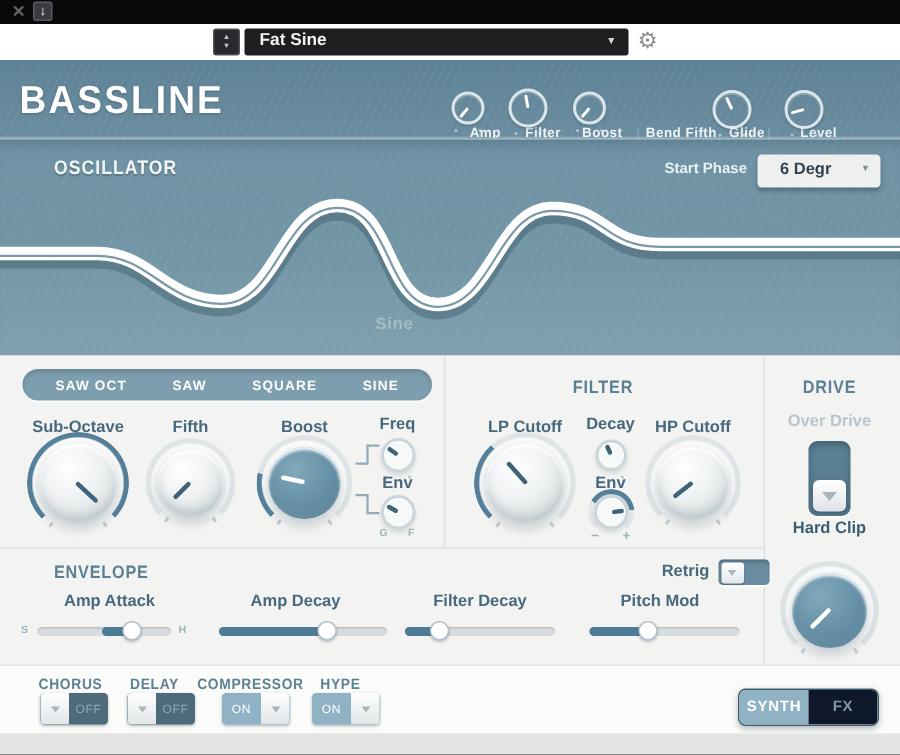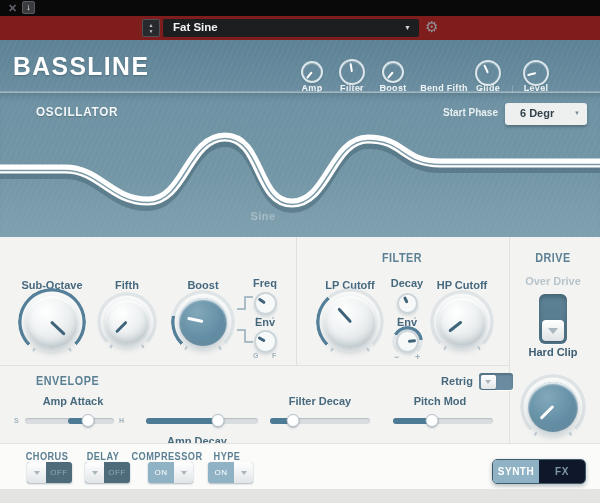--- a/index.html
+++ b/index.html
@@ -6,34 +6,34 @@
   *{box-sizing:border-box;font-family:"Liberation Sans",sans-serif;}
   .app{position:relative;width:600px;height:503px;overflow:hidden;background:#e4e4e3;}
 
   
   .titlebar{position:absolute;left:0;top:0;width:600px;height:16px;background:#09090a;}
   .titlebar .wtitle{position:absolute;left:0;top:1px;width:100%;text-align:center;font-size:11px;font-weight:700;color:#e9e9ea;}
   .icon-close{position:absolute;left:6px;top:2px;width:13px;height:12px;color:#63646a;font-size:11px;font-weight:700;line-height:12px;text-align:center;}
   .icon-dl{position:absolute;left:22px;top:1px;width:13px;height:13px;background:#3a3b3f;border:1px solid #5a5b60;border-radius:2px;color:#fff;font-size:9px;line-height:11px;text-align:center;font-weight:700;}
 
   
-  .menubar{position:absolute;left:0;top:16px;width:600px;height:24px;background:#7f1d1d;}
+  .menubar{position:absolute;left:0;top:16px;width:600px;height:24px;background:#ffffff;}
   .spinner{position:absolute;left:142px;top:3px;width:18px;height:18px;background:#28292c;border:1px solid #515257;border-radius:2px;display:flex;flex-direction:column;align-items:center;justify-content:center;gap:1px;color:#c7c8cc;font-size:5px;line-height:5px;}
   .presetbox{position:absolute;left:163px;top:3px;width:256px;height:18px;background:#1d1e20;border-radius:2px;}
   .presetbox .pname{position:absolute;left:10px;top:2px;font-size:11.5px;font-weight:700;color:#f2f2f2;}
   .presetbox .caret{position:absolute;right:8px;top:5px;font-size:7px;color:#d5d5d8;}
   .gear{position:absolute;left:425px;top:2px;font-size:15px;color:#909095;}
 
   
   .hdr{position:absolute;left:0;top:40px;width:600px;height:52px;
     background:repeating-linear-gradient(115deg,rgba(255,255,255,0.04) 0 1px,transparent 1px 5px),linear-gradient(180deg,#5e8295,#6a8ea0);
     border-bottom:1px solid rgba(255,255,255,0.28);}
   .logo{position:absolute;left:13px;top:11px;font-size:26px;font-weight:800;letter-spacing:1.5px;color:#fff;transform:scaleX(0.95);transform-origin:left;text-shadow:0 1px 2px rgba(30,50,60,0.35);}
   .vel{position:absolute;left:190px;top:56px;width:57px;text-align:right;font-size:7.5px;font-weight:700;letter-spacing:0.8px;color:rgba(255,255,255,0.38);line-height:9.5px;}
-  .hlabel{position:absolute;top:43px;font-size:9px;font-weight:700;color:#eef4f6;text-align:center;letter-spacing:0.3px;}
+  .hlabel{position:absolute;top:43px;font-size:9px;font-weight:700;color:#eef4f6;text-align:right;letter-spacing:0.3px;}
   .hdiv{position:absolute;top:45px;width:1px;height:42px;background:rgba(255,255,255,0.18);}
   .bendval{position:absolute;left:418px;top:64px;width:38px;text-align:center;font-size:13px;font-weight:700;color:#fff;}
   .bendcaret{position:absolute;left:452px;top:68px;font-size:6px;color:rgba(255,255,255,0.65);}
   .air{position:absolute;left:556px;top:58px;font-size:19px;font-weight:700;letter-spacing:2px;color:rgba(255,255,255,0.28);}
 
   
   .hknob{position:absolute;}
   .hknob .hring{position:absolute;inset:0;border-radius:50%;border:2px solid rgba(240,246,248,0.85);box-shadow:0 1px 2px rgba(30,50,60,0.25), inset 0 1px 1px rgba(255,255,255,0.3);}
   .hknob .rot{position:absolute;inset:0;transform:rotate(var(--rot));}
   .hknob .ptr{position:absolute;left:calc(50% - 1px);top:14%;width:2px;height:36%;border-radius:2px;background:#fff;}
@@ -209,20 +209,26 @@
       <span class="caret">▼</span>
     </div>
     <div class="wavename">Sine</div>
   </div>
 
   <div class="panel">
     <div class="vline1"></div>
     <div class="vline2"></div>
     <div class="hline"></div>
 
+    <div class="pill">
+      <span class="tab">SAW OCT</span>
+      <span class="tab">SAW</span>
+      <span class="tab">SQUARE</span>
+      <span class="tab">SINE</span>
+    </div>
 
     <div class="klabel" style="left:2px;top:42px;width:100px;">Sub-Octave</div>
     <div class="knob" style="--x:52px;--y:85px;--d:52px;--rot:133deg;--ring:conic-gradient(from -135deg,#55809a 0deg 268deg,transparent 268deg);">
       <div class="ring"></div>
         <div class="face"></div>
         <div class="rot">
           <div class="ptr"></div>
         </div>
       <div class="tick" style="--tr:-147deg;--d:52px;"></div>
         <div class="tick" style="--tr:147deg;--d:52px;"></div>
@@ -342,21 +348,21 @@
 
     <div class="sec-title" style="left:36px;top:137px;transform-origin:left;">ENVELOPE</div>
     <div class="klabel" style="left:407px;top:138px;width:100px;">Retrig</div>
     <div class="rtoggle">
       <div class="rhandle">
           <div class="chev s"></div>
         </div>
     </div>
 
     <div class="klabel" style="left:23px;top:158px;width:100px;">Amp Attack</div>
-    <div class="klabel" style="left:147px;top:158px;width:100px;margin-top:40px;">Amp Decay</div>
+    <div class="klabel" style="left:147px;top:158px;width:100px;">Amp Decay</div>
     <div class="klabel" style="left:270px;top:158px;width:100px;">Filter Decay</div>
     <div class="klabel" style="left:390px;top:158px;width:100px;">Pitch Mod</div>
 
     <div class="tiny" style="left:14px;top:180px;">S</div>
     <div class="tiny" style="left:119px;top:180px;">H</div>
 
     <div class="slider" style="left:25px;width:89px;">
       <div class="fill" style="left: 48%; width: 23%;"></div>
       <div class="handle" style="left: 71%;"></div>
     </div>

